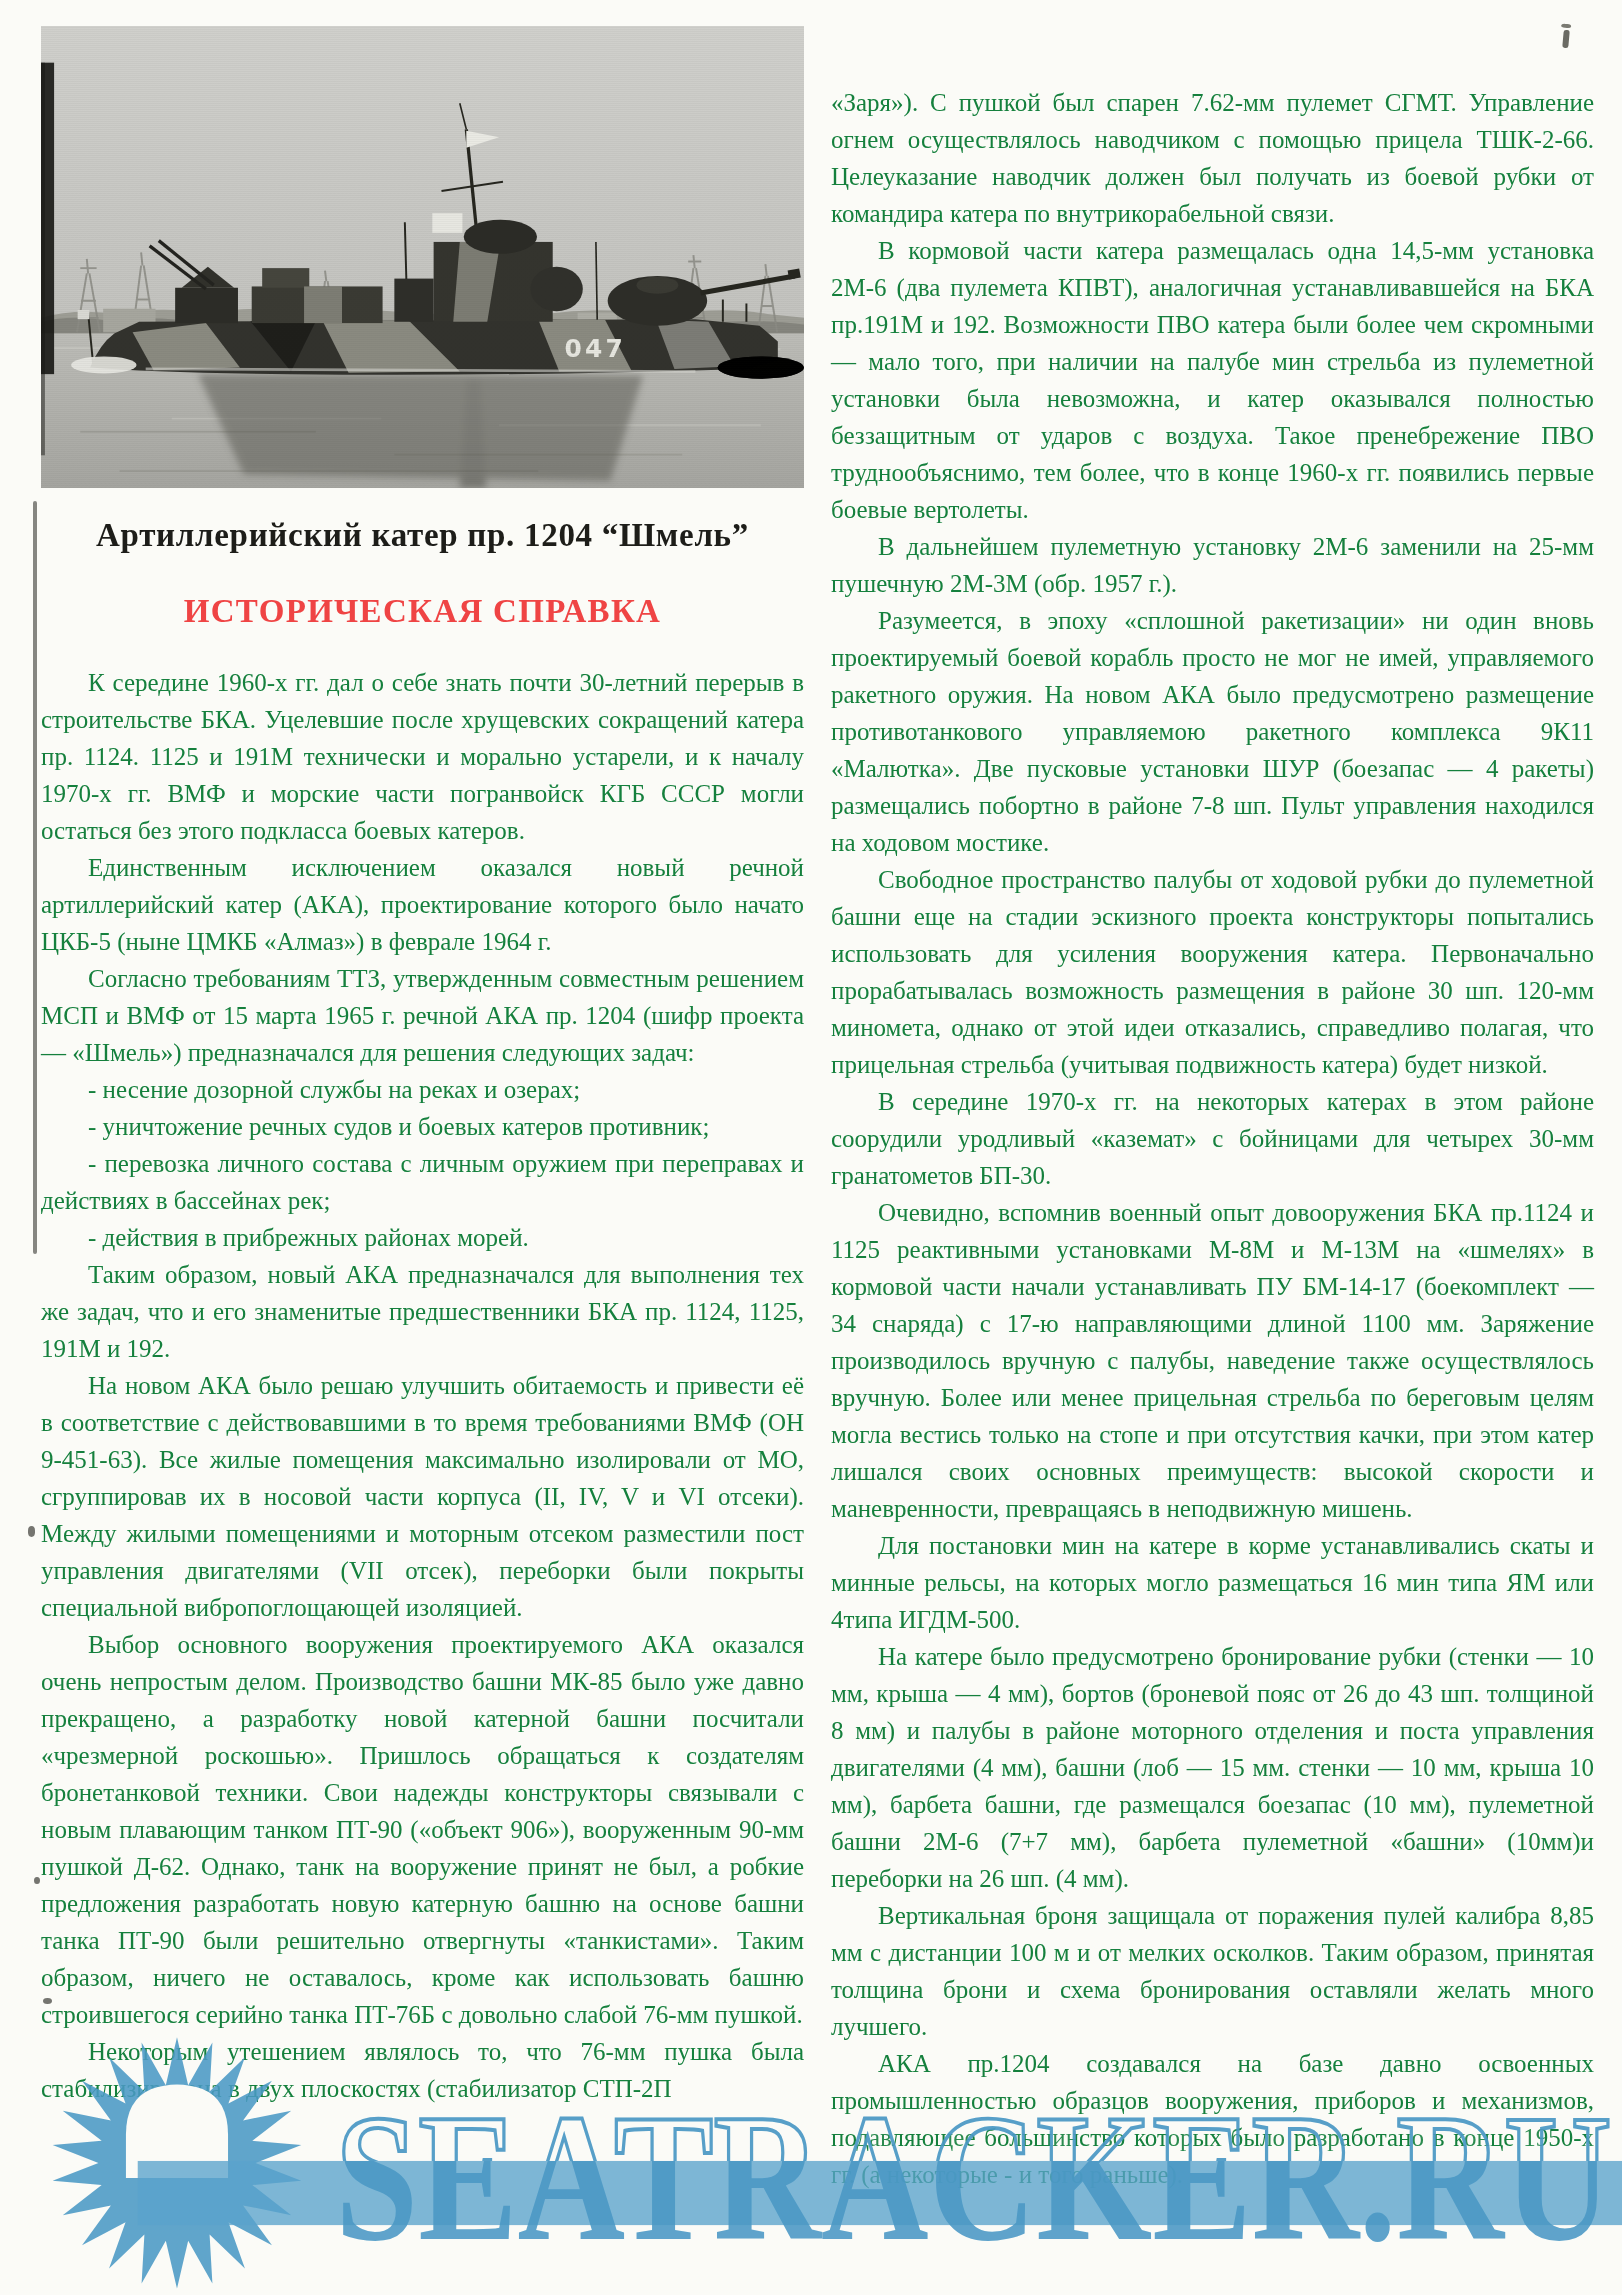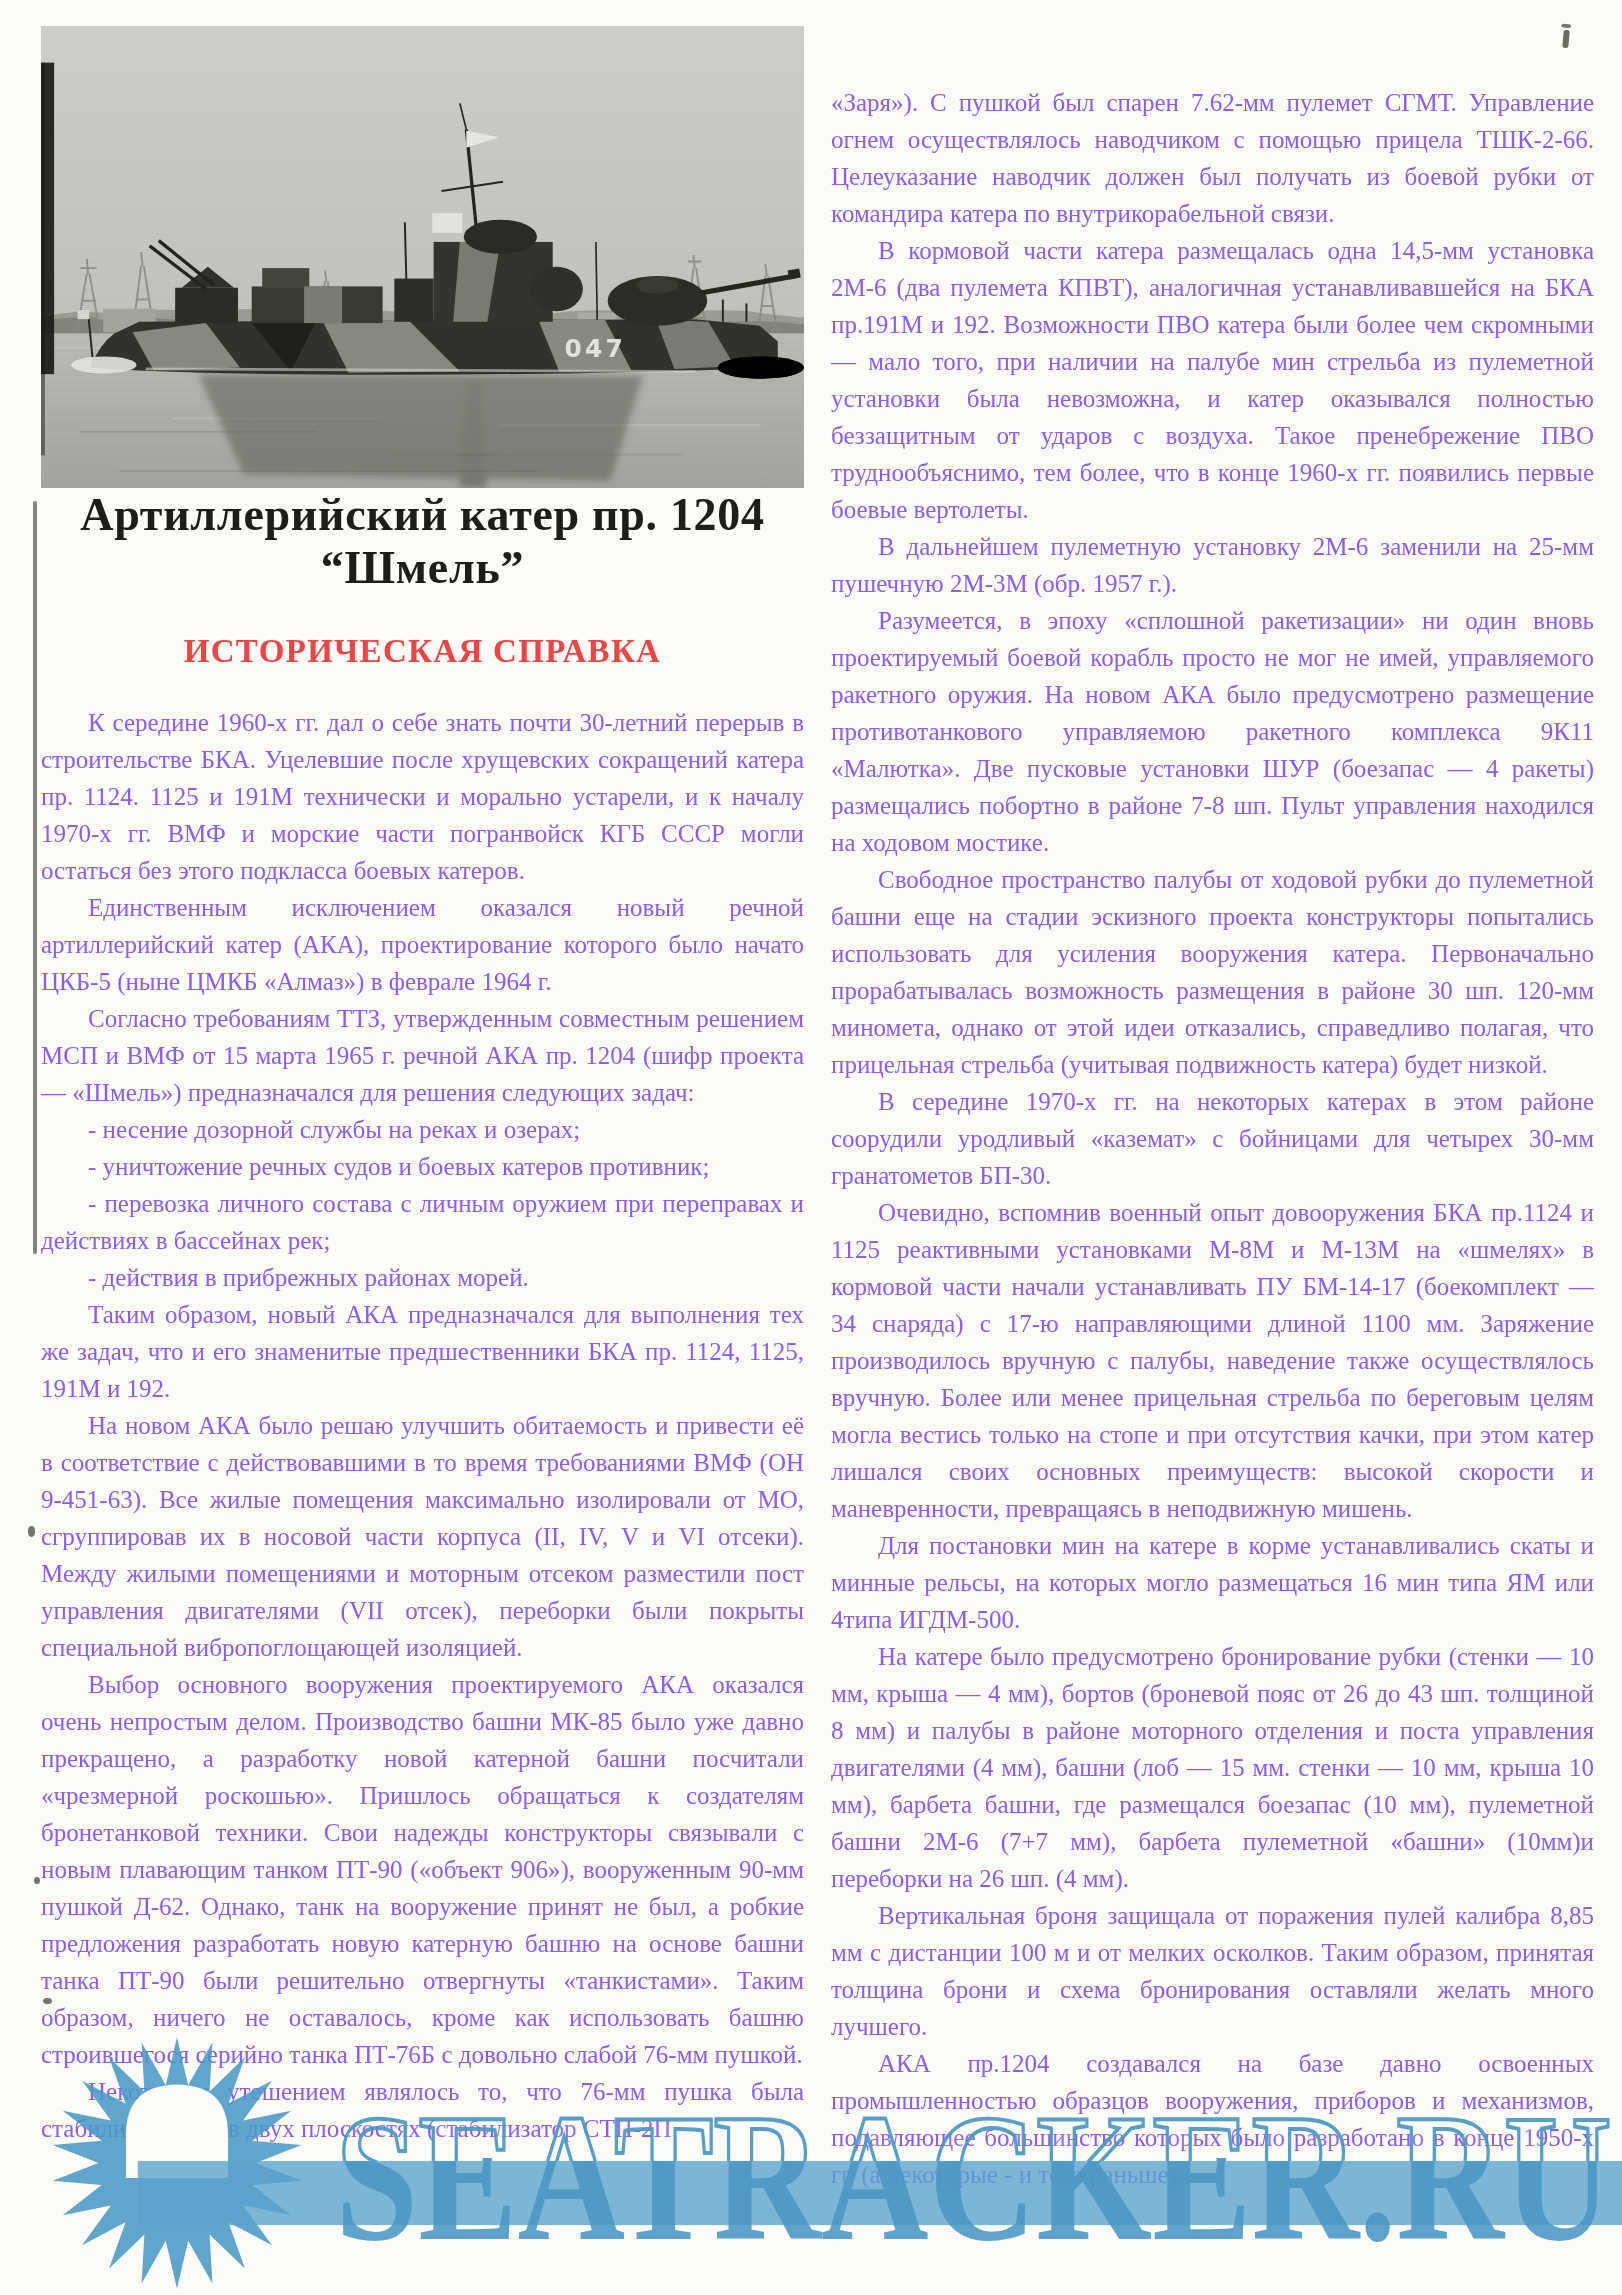--- a/index.html
+++ b/index.html
@@ -9,27 +9,27 @@
   .col{position:absolute;}
   .col.left{left:41px;top:26px;width:763px;}
   .col.right{left:831px;top:50px;width:763px;}
   
   .photo{position:relative;width:763px;height:462px;background:#c9c9c5;overflow:hidden;}
   .photo svg{display:block;}
   .photo::after{content:"";position:absolute;inset:0;
      background:repeating-linear-gradient(0deg,rgba(40,40,36,.035) 0 0.7px,transparent 0.7px 2px);
      pointer-events:none;}
   
-  .caption{text-align:center;font-weight:bold;font-size:46px;
+  .caption{margin-top:29px;text-align:center;font-weight:bold;font-size:33px;
            letter-spacing:0.7px;color:#1d1d19;}
   .heading{margin:39px 0 0 0;text-align:center;font-weight:bold;font-size:33px;
            letter-spacing:1.3px;color:#ef4444;}
   
   .body{margin-top:34px;font-size:25px;line-height:37px;text-align:justify;
-        text-justify:inter-word;hyphens:none;color:#8b5cf6;}
+        text-justify:inter-word;hyphens:none;color:#15803d;}
   .body p{margin:0;text-indent:47px;}
   .body p.cont{text-indent:0;}
   
   .scan-line{position:absolute;left:33px;top:501px;width:3.9px;height:753px;
              background:rgba(38,38,33,.55);border-radius:2px;}
   .speck{position:absolute;background:rgba(45,45,40,.65);border-radius:50%;}
   .speck.s1{left:27.5px;top:1526px;width:7.9px;height:10.5px;}
   .speck.s2{left:34px;top:1877px;width:5.9px;height:7.2px;}
   .speck.s3{left:43px;top:1998px;width:8.5px;height:5.9px;}
   .corner-mark{position:absolute;left:1563px;top:30px;width:5.9px;height:18.3px;

